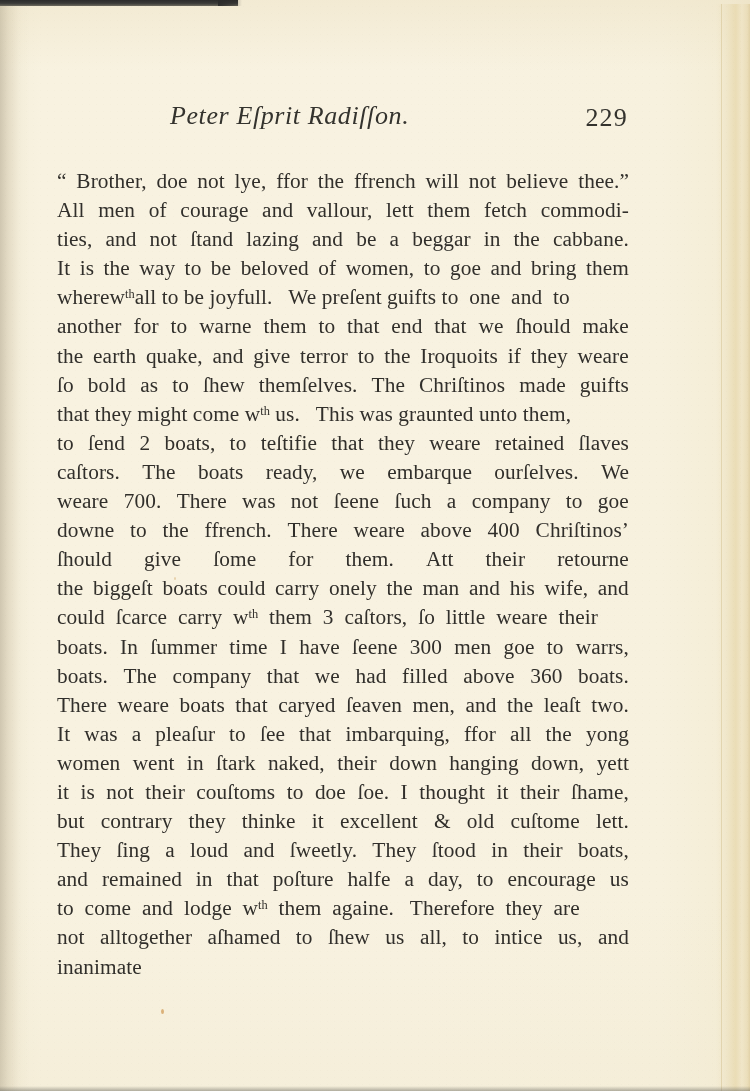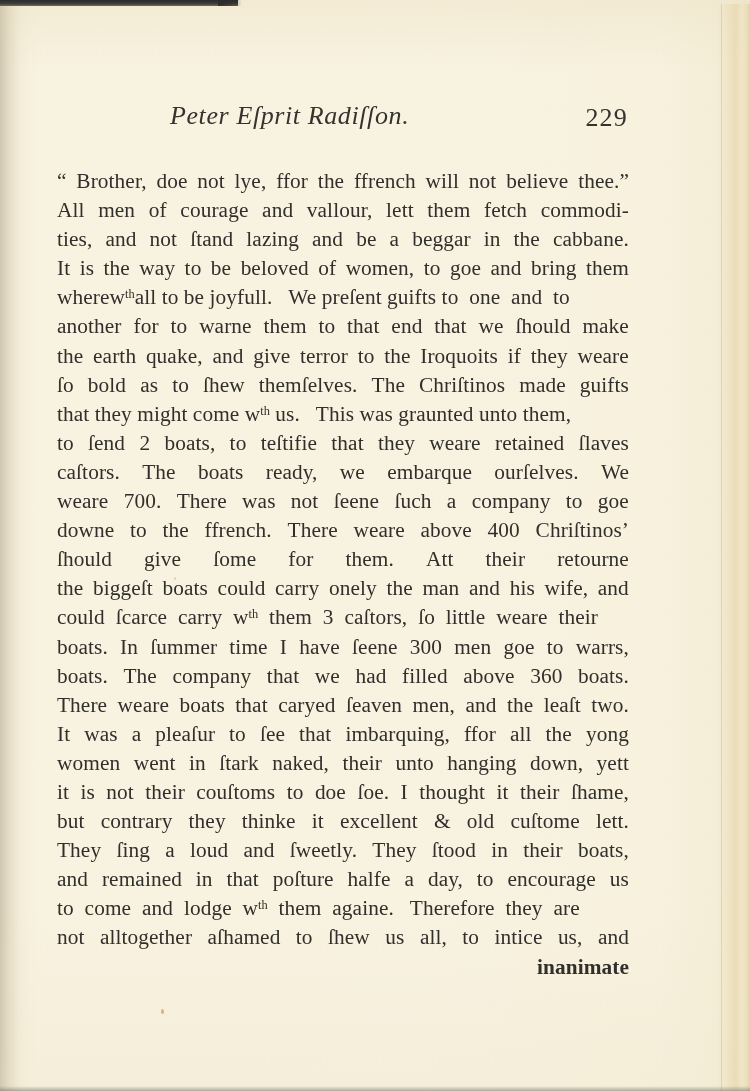--- a/index.html
+++ b/index.html
@@ -179,22 +179,21 @@
   
   .line.j {
     display: flex;
     justify-content: space-between;
   }
   .line.j > span.w {
     white-space: pre;
   }
   .line.last {
     display: block;
-    text-align: right;
-    font-weight: bold;
+    text-align: left;
   }
   sup {
     font-size: 0.58em;
     vertical-align: 0.52em;
     line-height: 0;
     letter-spacing: 0;
   }
 
   
   .grain {
@@ -456,21 +455,21 @@
           <span class="w">the</span>
           <span class="w">yong</span>
         </div>
         <div class="line j">
           <span class="w">women</span>
           <span class="w">went</span>
           <span class="w">in</span>
           <span class="w">ſtark</span>
           <span class="w">naked,</span>
           <span class="w">their</span>
-          <span class="w">unto</span>
+          <span class="w">down</span>
           <span class="w">hanging</span>
           <span class="w">down,</span>
           <span class="w">yett</span>
         </div>
         <div class="line j">
           <span class="w">it</span>
           <span class="w">is</span>
           <span class="w">not</span>
           <span class="w">their</span>
           <span class="w">couſtoms</span>

